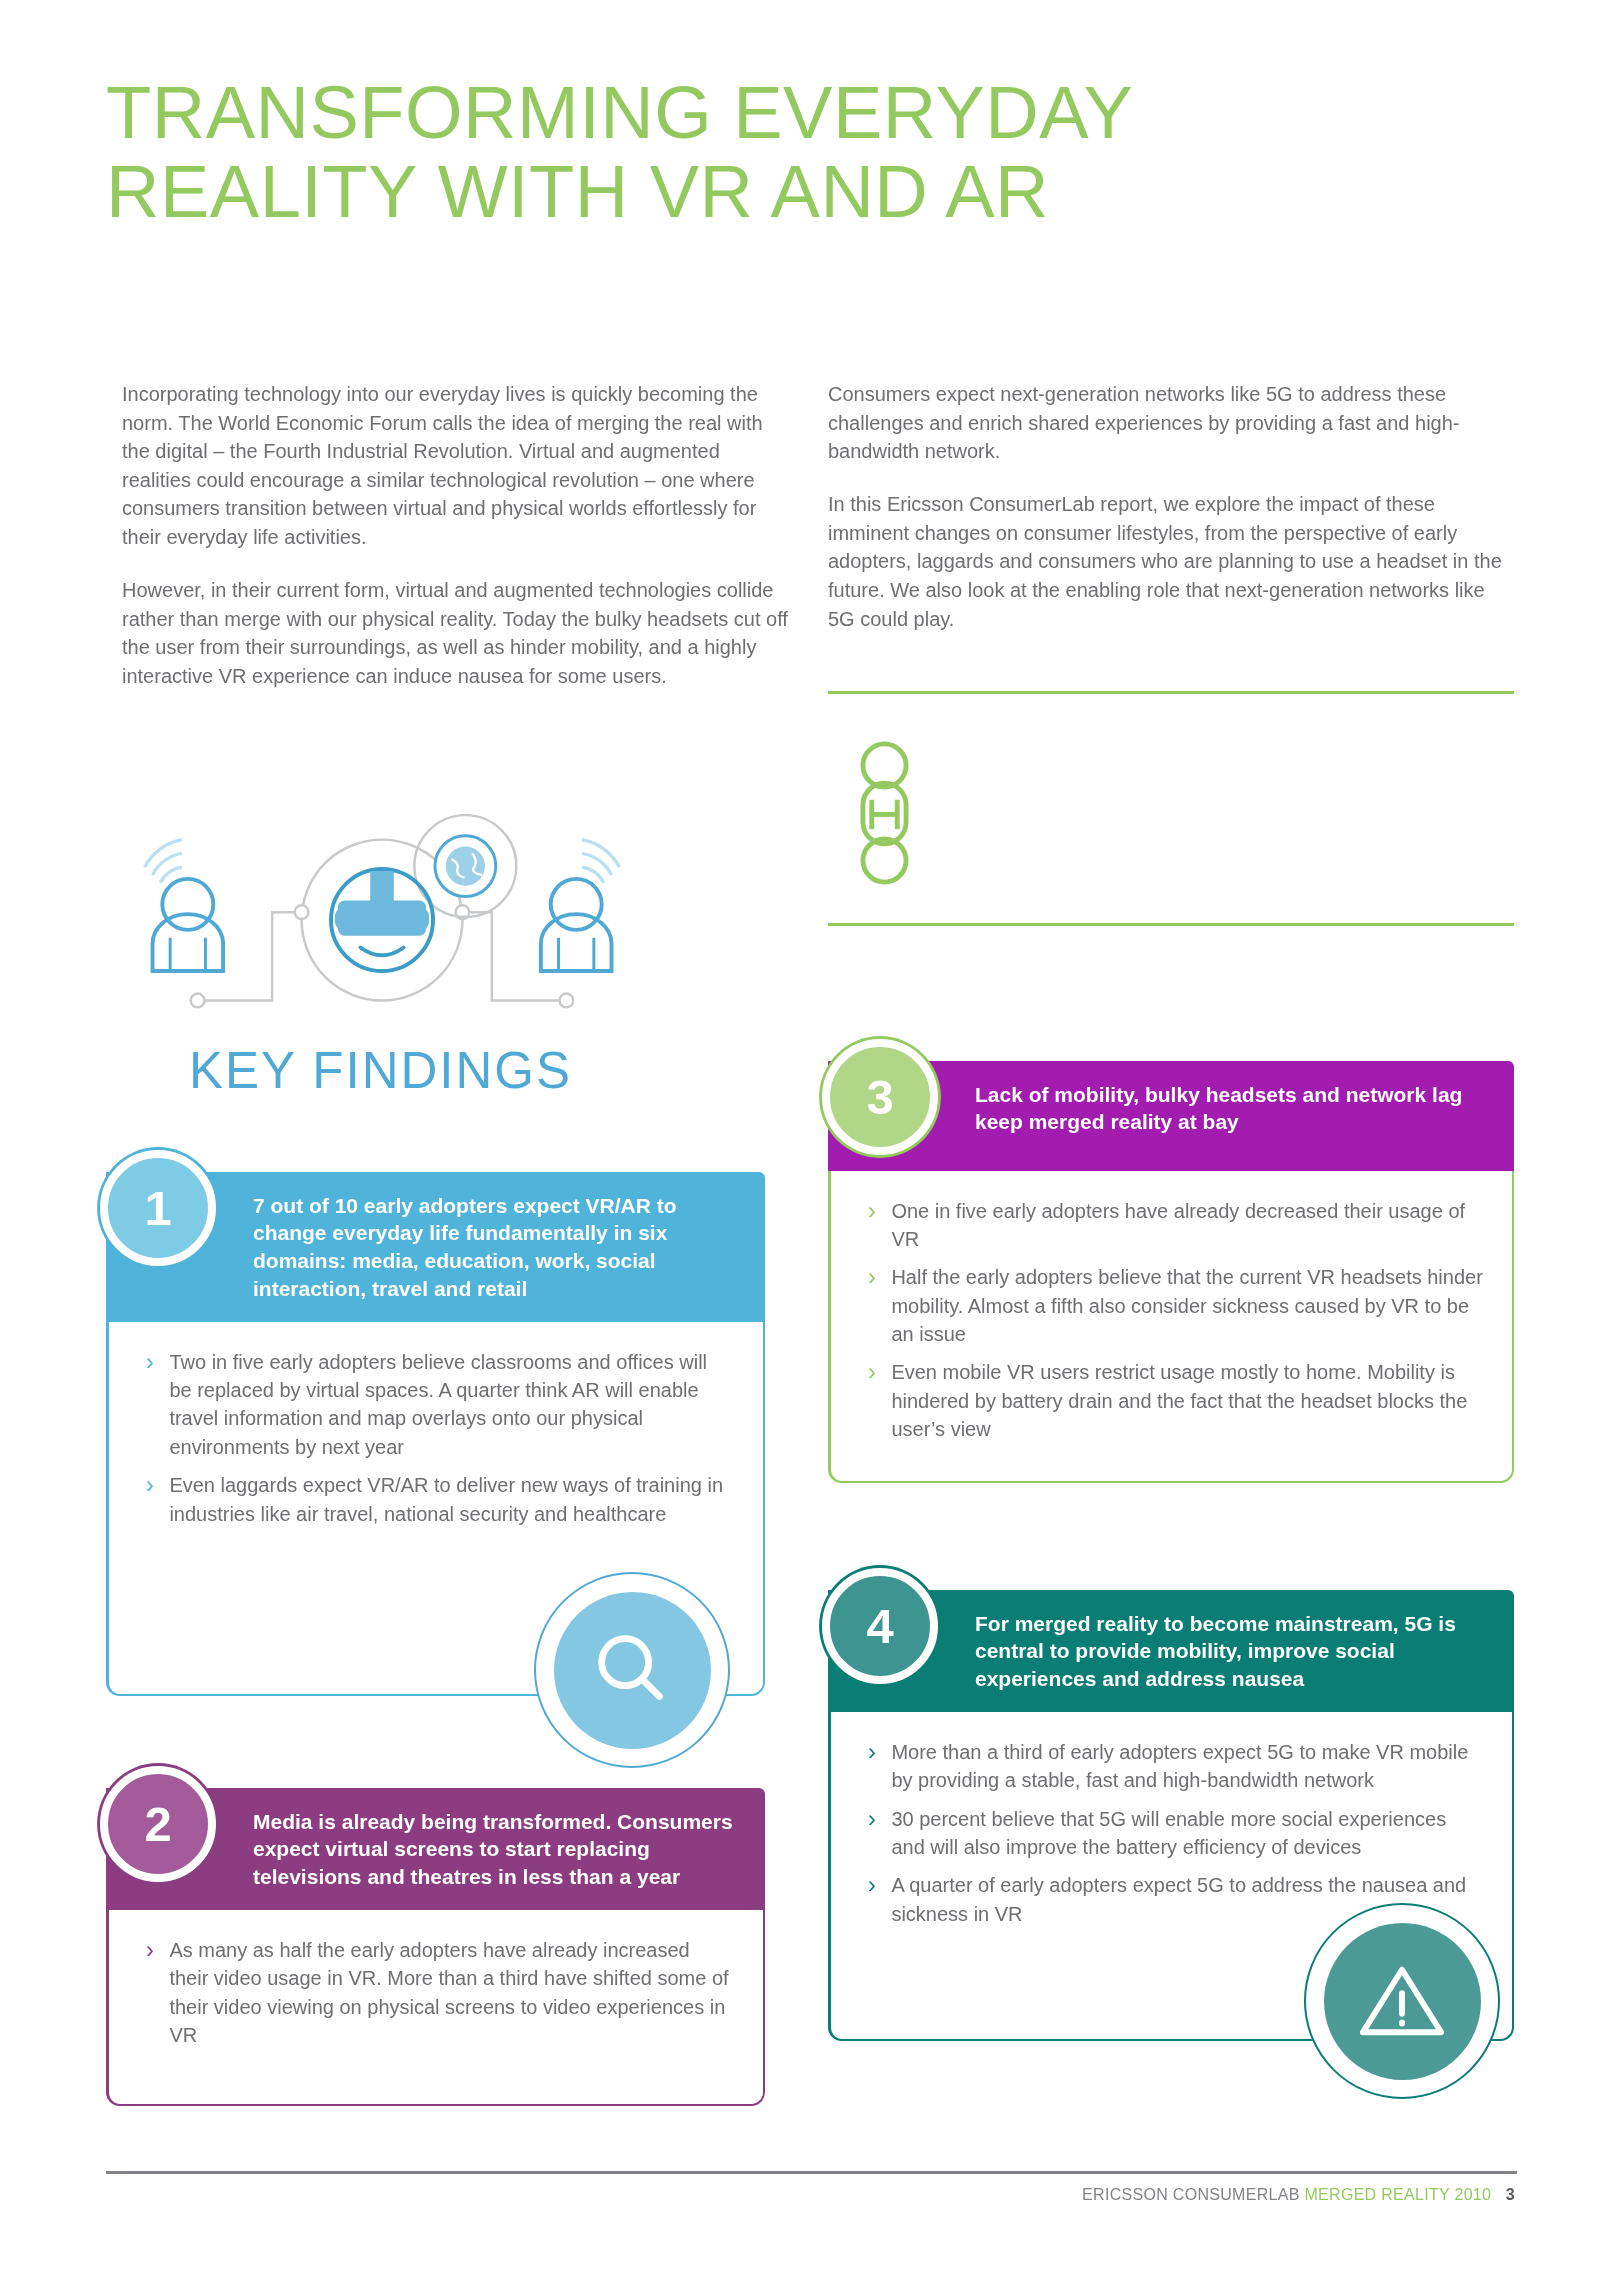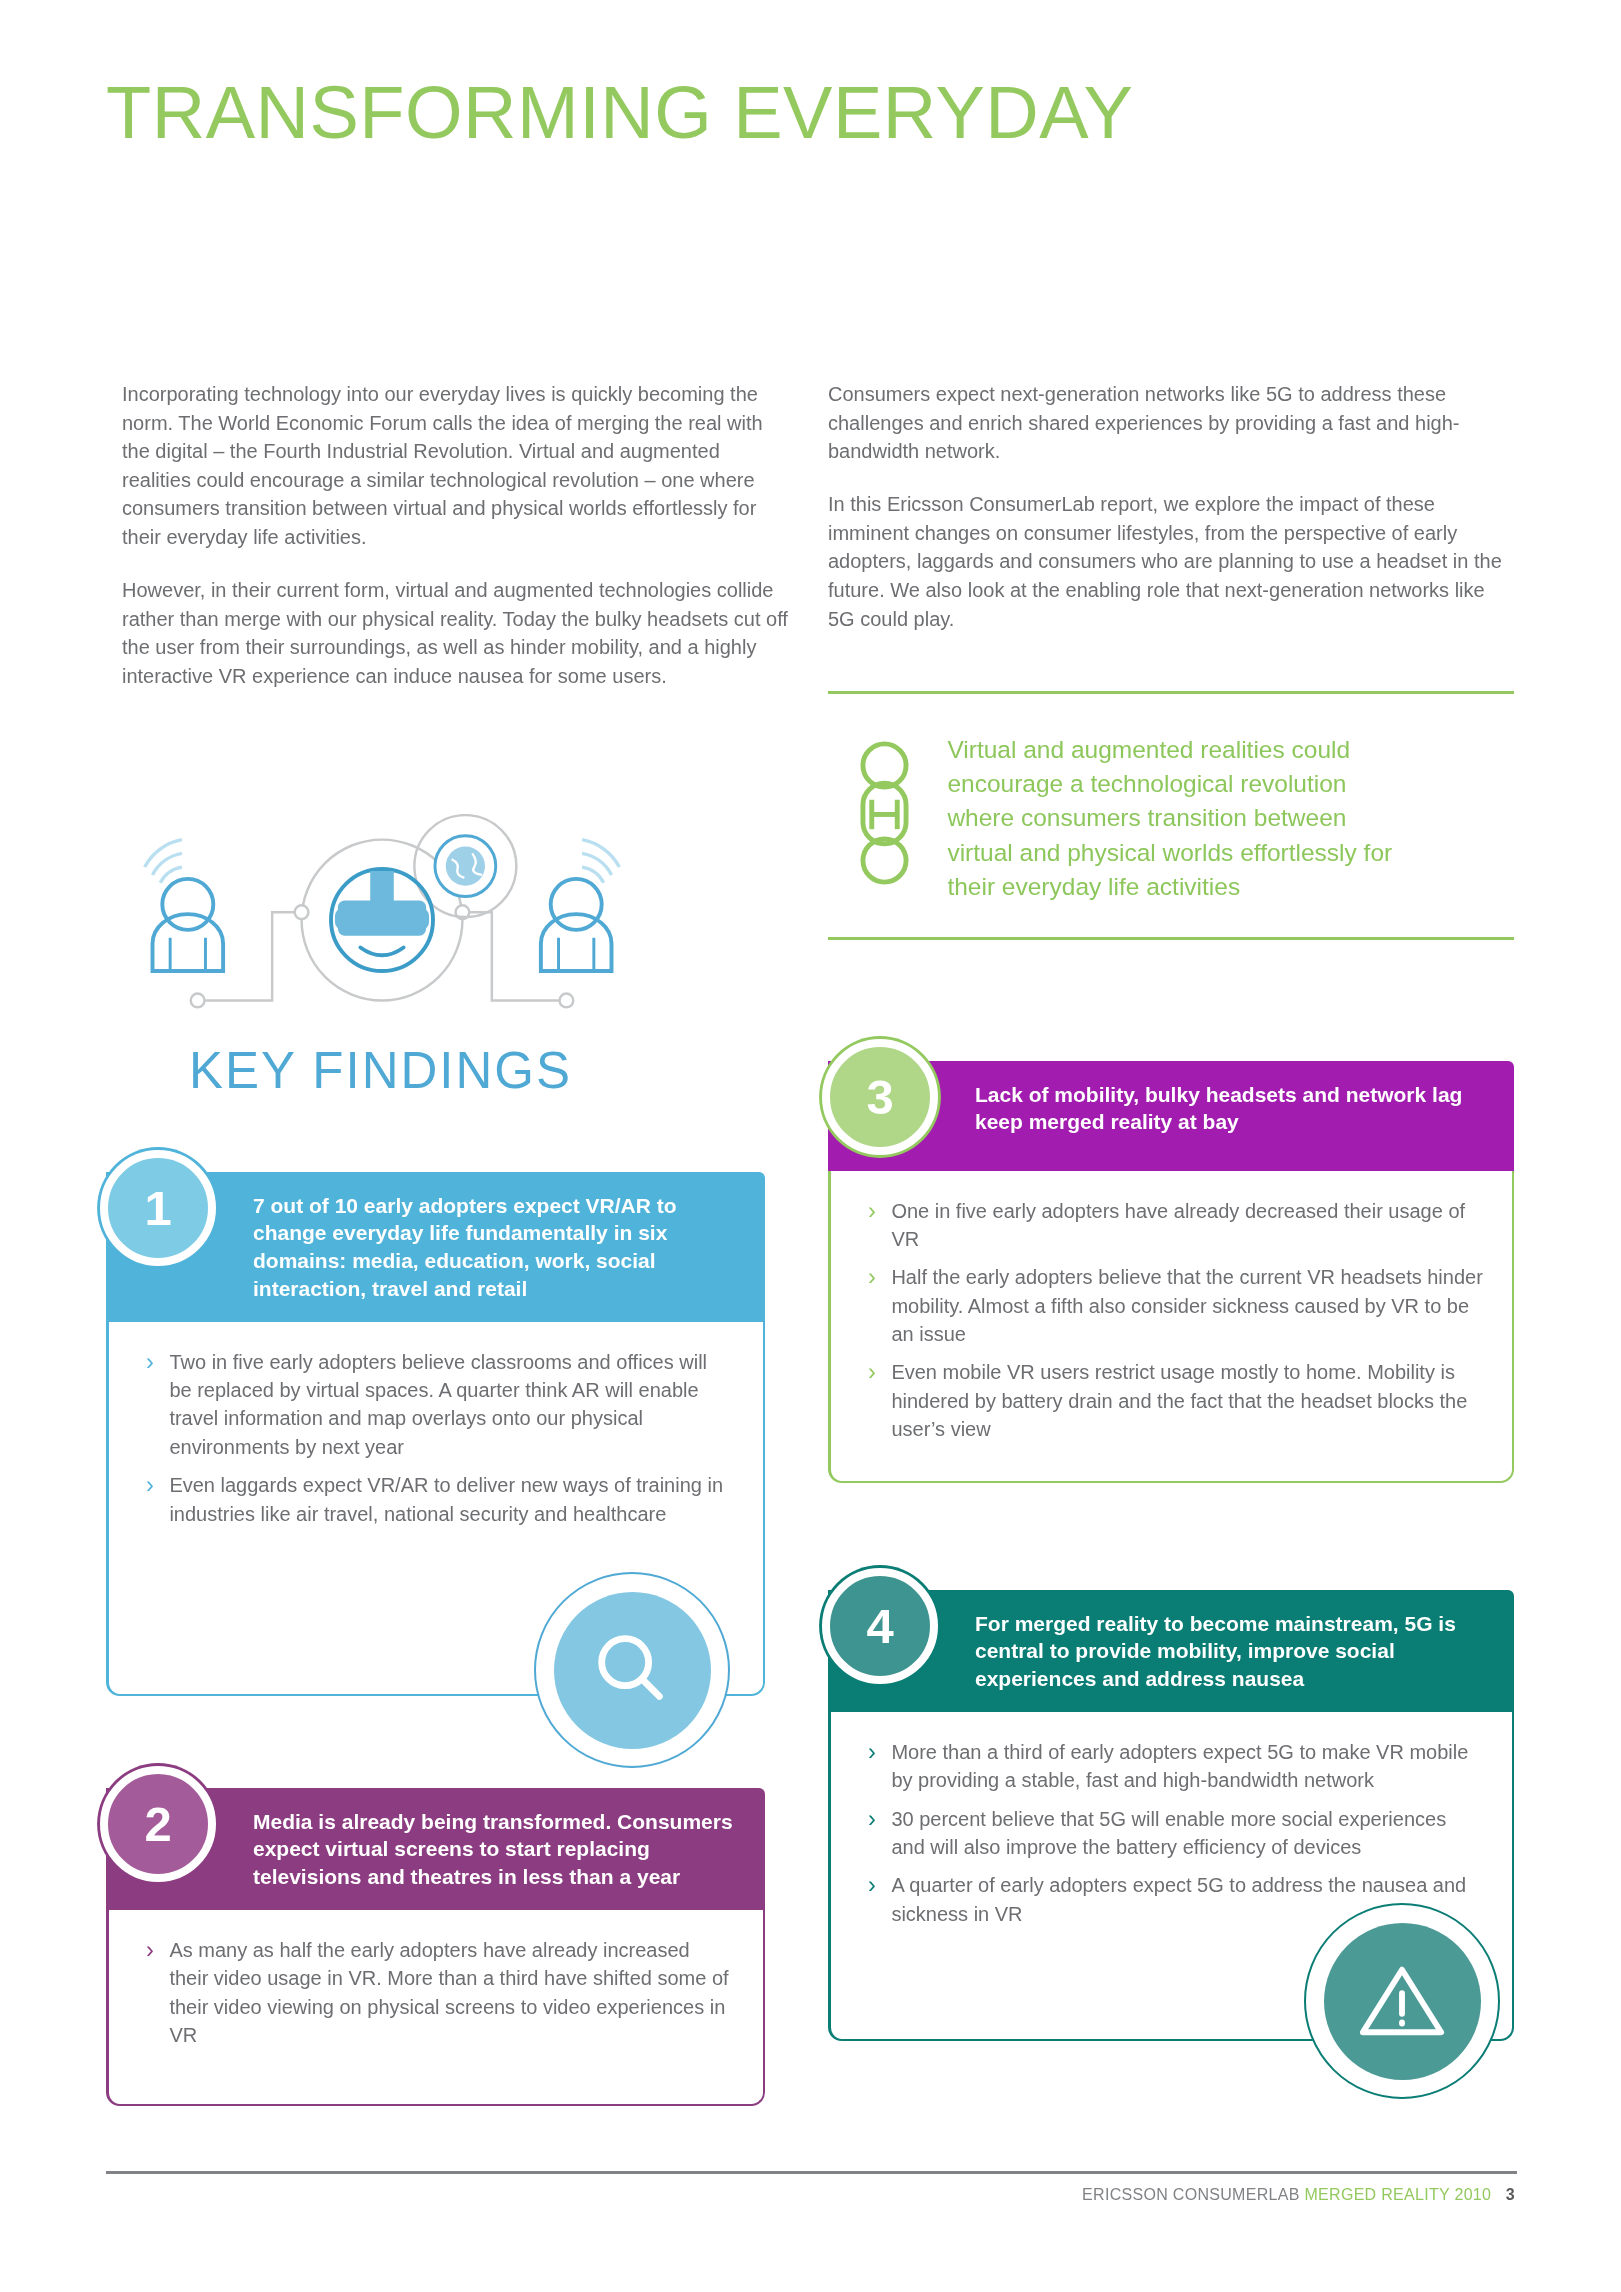--- a/index.html
+++ b/index.html
@@ -232,20 +232,21 @@
     white-space: nowrap;
   }
   .footer-text .green { color: #93c95e; }
   .footer-text .pageno { color: #58595b; font-weight: 700; margin-left: 9.8px; }
 </style>
 </head>
 <body>
 
 <h1 class="page-title">
   <span class="line">TRANSFORMING EVERYDAY</span>
+  <span class="line">REALITY WITH VR AND AR</span>
 </h1>
 
 <div class="intro-col intro-left">
   <p>Incorporating technology into our everyday lives is quickly becoming the norm. The World Economic Forum calls the idea of merging the real with the digital – the Fourth Industrial Revolution. Virtual and augmented realities could encourage a similar technological revolution – one where consumers transition between virtual and physical worlds effortlessly for their everyday life activities.</p>
   <p>However, in their current form, virtual and augmented technologies collide rather than merge with our physical reality. Today the bulky headsets cut off the user from their surroundings, as well as hinder mobility, and a highly interactive VR experience can induce nausea for some users.</p>
 </div>
 
 <div class="intro-col intro-right">
   <p>Consumers expect next-generation networks like 5G to address these challenges and enrich shared experiences by providing a fast and high-bandwidth network.</p>
   <p>In this Ericsson ConsumerLab report, we explore the impact of these imminent changes on consumer lifestyles, from the perspective of early adopters, laggards and consumers who are planning to use a headset in the future. We also look at the enabling role that next-generation networks like 5G could play.</p>
@@ -259,21 +260,20 @@
         <g fill="none" stroke="#93c95e" stroke-width="5">
           <circle cx="30" cy="27" r="22"></circle>
           <rect x="8" y="45" width="44" height="62" rx="22"></rect>
           <circle cx="30" cy="124" r="22"></circle>
           <line x1="17" y1="62" x2="17" y2="92"></line>
           <line x1="43" y1="62" x2="43" y2="92"></line>
           <line x1="17" y1="77" x2="43" y2="77"></line>
         </g>
       </svg>
     </div>
-    <div class="quote-text">Virtual and augmented realities could encourage a technological revolution where consumers transition between virtual and physical worlds effortlessly for their everyday life activities</div>
   </div>
   <div class="quote-rule"></div>
 </div>
 
 <div class="kf-illustration">
   <svg width="510" height="216" viewBox="0 0 520 220">
     <g fill="none" stroke="#c7c9cb" stroke-width="2.5">
       <circle cx="260" cy="108" r="82"></circle>
       <path d="M182 100 H148 V190 H78"></path>
       <path d="M338 100 H372 V190 H442"></path>

